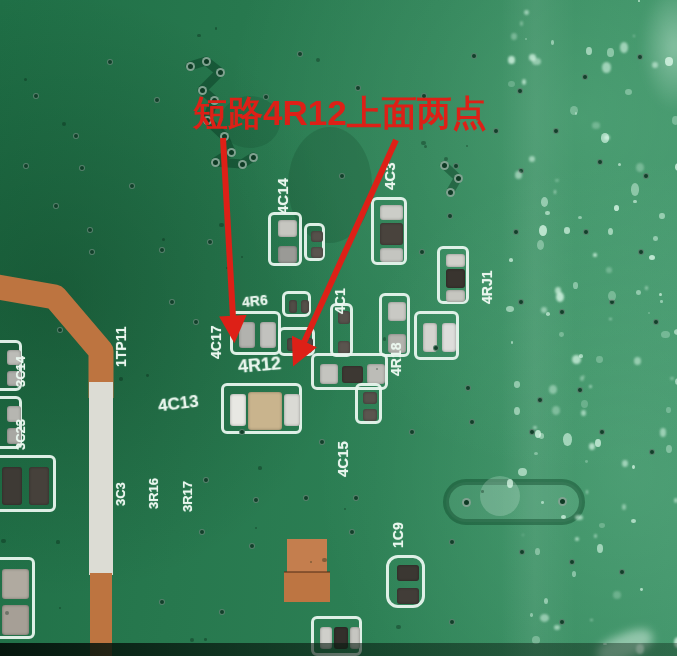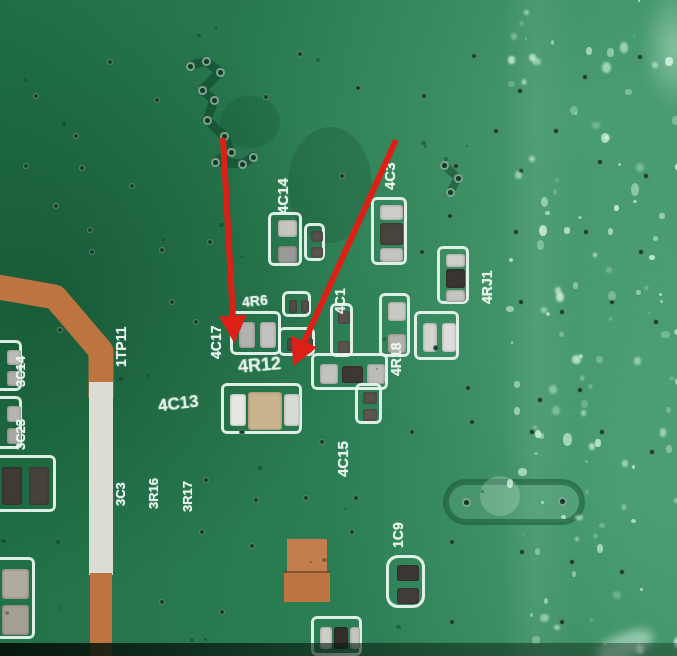--- a/index.html
+++ b/index.html
@@ -397,14 +397,15 @@
   <svg class="layer" width="677" height="656" viewBox="0 0 677 656">
     <defs>
       <marker id="ah" markerWidth="4.6" markerHeight="4.6" refX="3.4" refY="2.3" orient="auto">
         <path d="M0,0 L4.6,2.3 L0,4.6 z" fill="#dd2017"></path>
       </marker>
     </defs>
     <line x1="223" y1="138" x2="234" y2="336" stroke="#dd2017" stroke-width="6" marker-end="url(#ah)"></line>
     <line x1="396" y1="140" x2="296" y2="360" stroke="#dd2017" stroke-width="6" marker-end="url(#ah)"></line>
   </svg>
 
+  <div id="annotation-text" style="color: rgb(221, 32, 23);">短路4R12上面两点</div>
 
 </div>
 
 </body></html>

